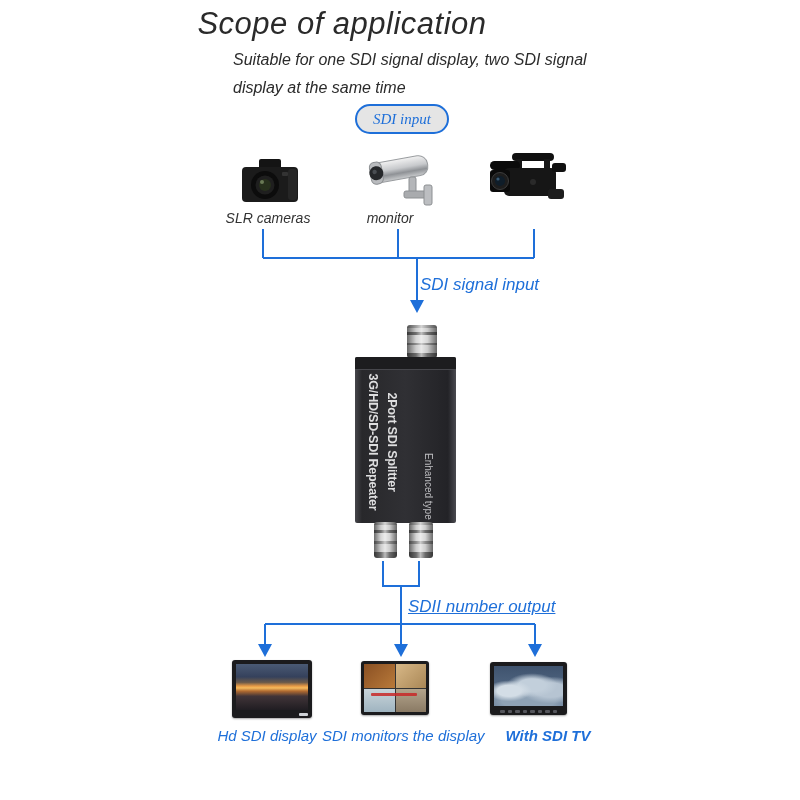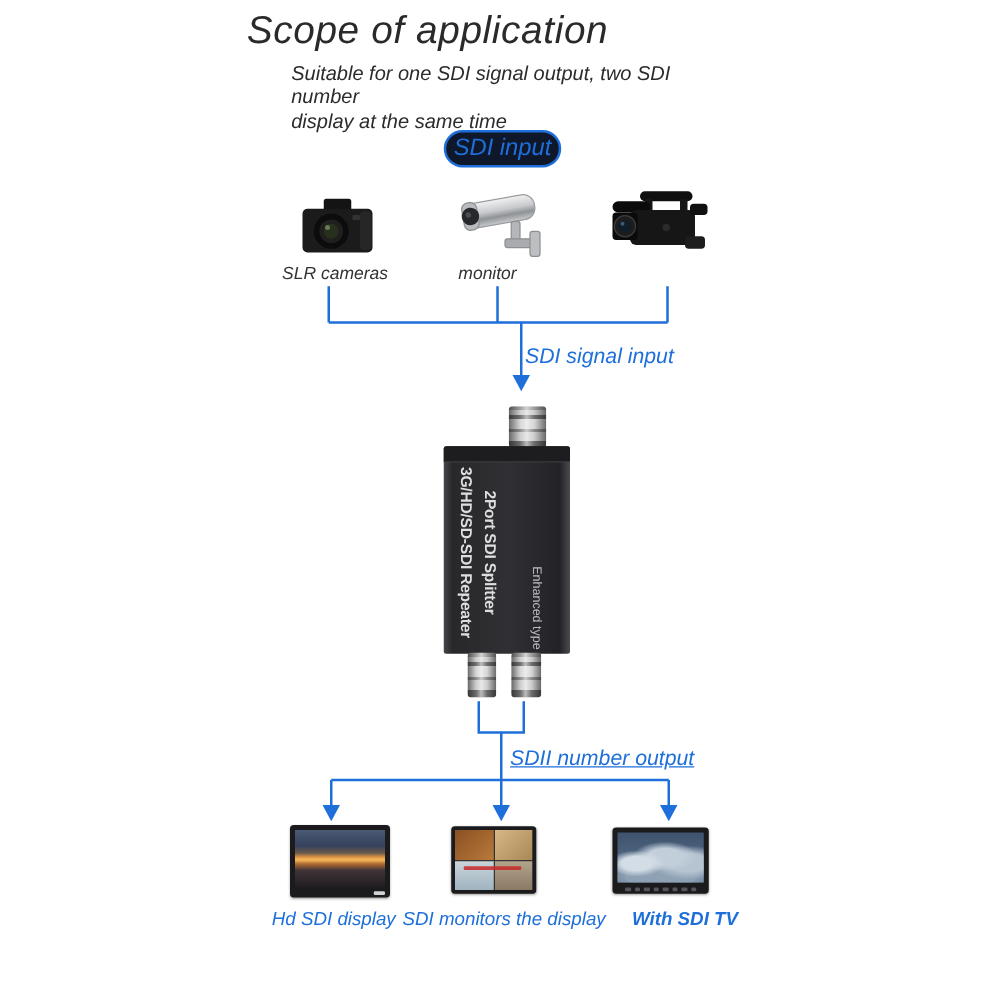--- a/index.html
+++ b/index.html
@@ -5,25 +5,25 @@
   html,body{margin:0;padding:0;background:#fff;}
   .canvas{position:relative;width:800px;height:800px;background:#ffffff;overflow:hidden;
           font-family:"Liberation Sans",sans-serif;}
   .abs{position:absolute;}
 
   
   .title{left:0;top:6px;width:684px;text-align:center;font-size:31px;font-style:italic;
          color:#2a2a2a;letter-spacing:.5px;}
   .subtitle{left:233px;width:360px;font-size:16px;font-style:italic;color:#2b2b2b;}
   .sub1{top:51px;}
-  .sub2{top:89px;}
+  .sub2{top:79px;}
 
   .pill{left:355px;top:104px;width:90px;height:26px;border:2px solid #1e6fd9;border-radius:15px;
         display:flex;align-items:center;justify-content:center;
-        color:#1e6fd9;font-style:italic;font-size:19px;background:#0f172a;}
+        color:#1e6fd9;font-style:italic;font-size:15px;background:#e5e5e5;font-family:Liberation Serif, serif;}
 
   
   .src-label{font-size:14px;font-style:italic;color:#333;text-align:center;top:210px;}
   .blue-label{font-style:italic;color:#1e6fd9;white-space:nowrap;}
 
   
   .bnc{background:
         linear-gradient(to right, rgba(0,0,0,.50), rgba(255,255,255,0) 30%, rgba(255,255,255,.55) 48%, rgba(0,0,0,0) 68%, rgba(0,0,0,.5)),
         linear-gradient(to bottom,#9d9d9d 0 9%,#cccccc 9% 22%,#6f6f6f 22% 30%,#d6d6d6 30% 54%,#8d8d8d 54% 62%,#cdcdcd 62% 84%,#6b6b6b 84%);
        border-radius:3px;}
@@ -62,21 +62,21 @@
   .out-label{top:727px;font-size:15px;text-align:center;}
 
   svg{display:block;}
 </style>
 </head>
 <body>
 
 <div class="canvas">
 
   <div class="abs title">Scope of application</div>
-  <div class="abs subtitle sub1">Suitable for one SDI signal output, two SDI number</div>
+  <div class="abs subtitle sub1">Suitable for one SDI signal display, two SDI signal</div>
   <div class="abs subtitle sub2">display at the same time</div>
   <div class="abs pill">SDI input</div>
 
   <svg class="abs" style="left:238px;top:156px;" width="64" height="52" viewBox="0 0 64 52">
     <rect x="21" y="3" width="22" height="12" rx="2" fill="#141414"></rect>
     <rect x="4" y="11" width="56" height="35" rx="4" fill="#1b1b1b"></rect>
     <rect x="50" y="13" width="9" height="31" rx="3" fill="#262626"></rect>
     <circle cx="27" cy="29" r="14" fill="#0c0c0c"></circle>
     <circle cx="27" cy="29" r="9.5" fill="#1f1f1f"></circle>
     <circle cx="27" cy="29" r="6" fill="#27301c"></circle>

